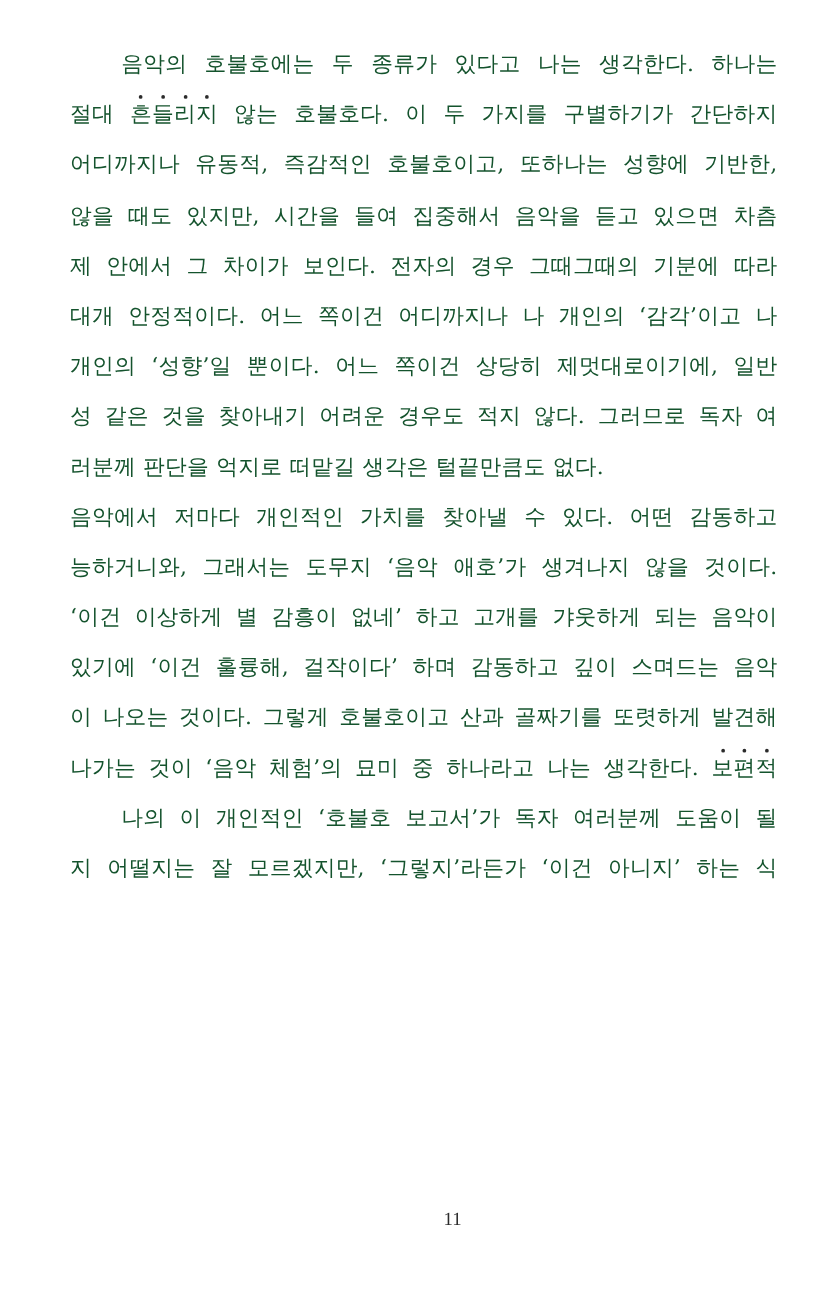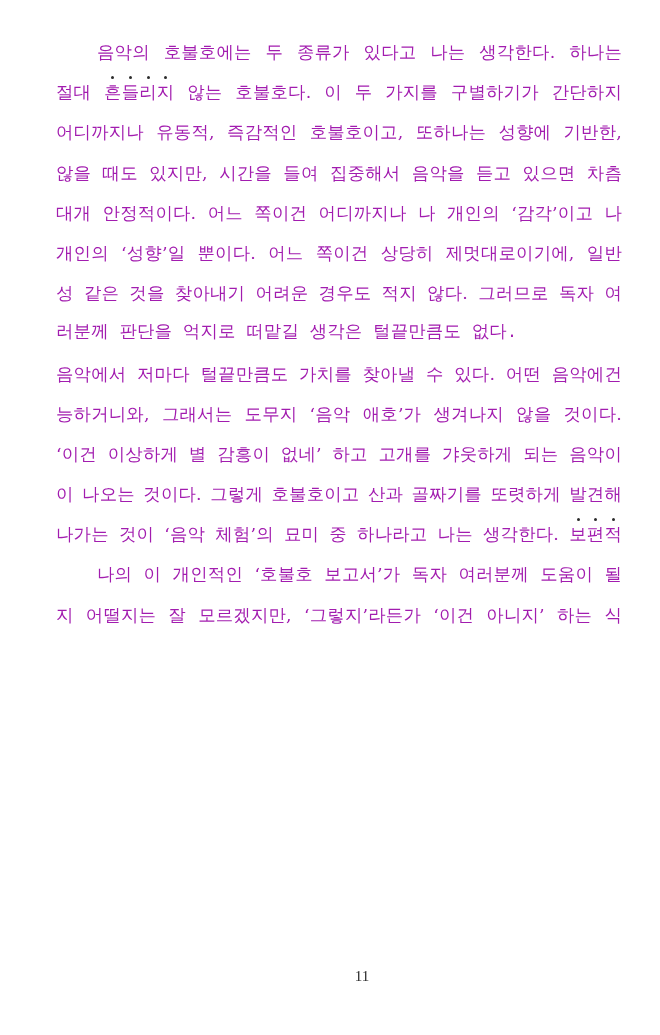--- a/index.html
+++ b/index.html
@@ -29,24 +29,24 @@
     }
     .line {
       display: block;
       height: 40.2px;
       line-height: 40.2px;
       font-size: 17.4px;
       letter-spacing: 0.2px;
       white-space: nowrap;
       text-align: justify;
       text-align-last: justify;
-      color: #a21caf;
+      color: #14532d;
     }
     .line.indent { padding-left: 41px; }
-    .line.last { text-align-last: left; font-family: Liberation Mono, monospace; }
+    .line.last { text-align-last: left; }
     .emph {
       position: relative;
       display: inline-block;
     }
     .emph .dot {
       position: absolute;
       top: 4px;
       left: 50%;
       width: 3px;
       height: 3px;
@@ -69,28 +69,30 @@
 </head>
 <body>
 
 <div class="page">
   <div class="text-block">
 
     <span class="line indent">음악의 호불호에는 두 종류가 있다고 나는 생각한다. 하나는</span>
     <span class="line"><span>절대 </span><span class="emph"><i class="dot"></i><span>흔</span></span><span class="emph"><i class="dot"></i><span>들</span></span><span class="emph"><i class="dot"></i><span>리</span></span><span class="emph"><i class="dot"></i><span>지</span></span><span> 않는 호불호다. 이 두 가지를 구별하기가 간단하지</span></span>
     <span class="line">어디까지나 유동적, 즉감적인 호불호이고, 또하나는 성향에 기반한,</span>
     <span class="line">않을 때도 있지만, 시간을 들여 집중해서 음악을 듣고 있으면 차츰</span>
+    <span class="line">제 안에서 그 차이가 보인다. 전자의 경우 그때그때의 기분에 따라</span>
     <span class="line">대개 안정적이다. 어느 쪽이건 어디까지나 나 개인의 ‘감각’이고 나</span>
     <span class="line">개인의 ‘성향’일 뿐이다. 어느 쪽이건 상당히 제멋대로이기에, 일반</span>
     <span class="line">성 같은 것을 찾아내기 어려운 경우도 적지 않다. 그러므로 독자 여</span>
     <span class="line last">러분께 판단을 억지로 떠맡길 생각은 털끝만큼도 없다.</span>
 
-    <span class="line">음악에서 저마다 털끝만큼도 가치를 찾아낼 수 있다. 어떤 음악에건</span>
+    <span class="line">음악에서 저마다 개인적인 가치를 찾아낼 수 있다. 어떤 감동하고</span>
     <span class="line">능하거니와, 그래서는 도무지 ‘음악 애호’가 생겨나지 않을 것이다.</span>
     <span class="line">‘이건 이상하게 별 감흥이 없네’ 하고 고개를 갸웃하게 되는 음악이</span>
+    <span class="line">있기에 ‘이건 훌륭해, 걸작이다’ 하며 감동하고 깊이 스며드는 음악</span>
     <span class="line">이 나오는 것이다. 그렇게 호불호이고 산과 골짜기를 또렷하게 발견해</span>
     <span class="line"><span>나가는 것이 ‘음악 체험’의 묘미 중 하나라고 나는 생각한다. </span><span class="emph"><i class="dot"></i><span>보</span></span><span class="emph"><i class="dot"></i><span>편</span></span><span class="emph"><i class="dot"></i><span>적</span></span></span>
 
     <span class="line indent">나의 이 개인적인 ‘호불호 보고서’가 독자 여러분께 도움이 될</span>
     <span class="line">지 어떨지는 잘 모르겠지만, ‘그렇지’라든가 ‘이건 아니지’ 하는 식</span>
   </div>
 
   <div class="page-number">11</div>
 </div>
 

